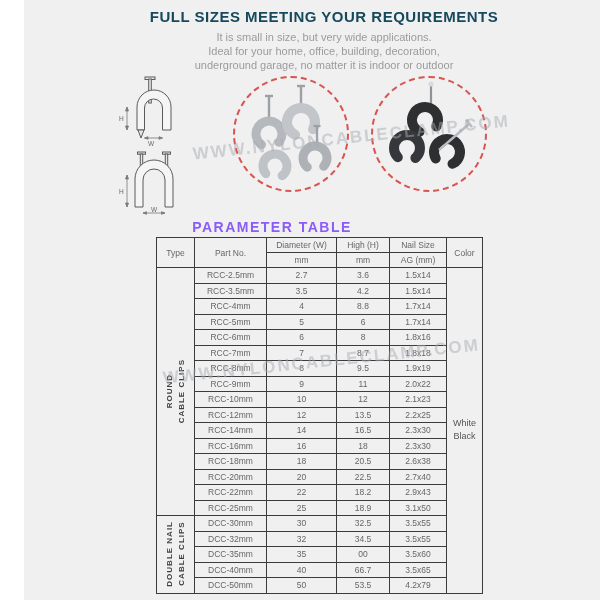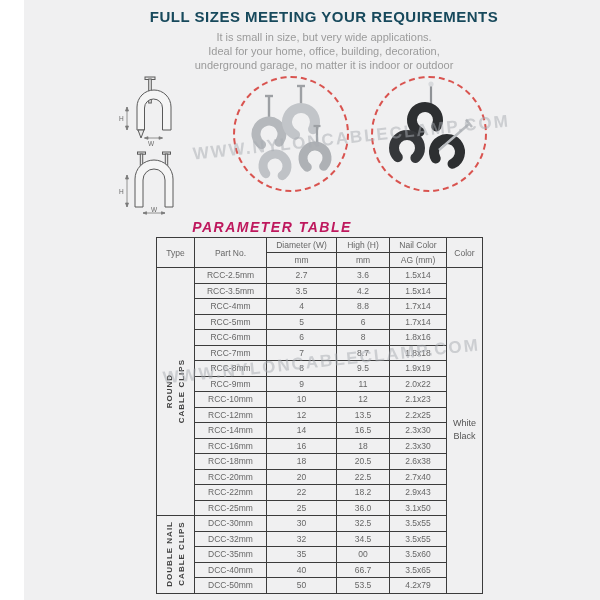--- a/index.html
+++ b/index.html
@@ -9,21 +9,21 @@
         font-size:15px;font-weight:bold;color:#17495c;letter-spacing:.5px;}
   .desc{position:absolute;top:30px;left:0;width:600px;text-align:center;
         font-size:11px;line-height:14px;color:#9b9b9b;}
   .figures{position:absolute;top:76px;left:0;width:600px;height:140px;}
   .diagram-svg{position:absolute;left:92px;top:0;}
   .photo-circle{position:absolute;top:0;width:112px;height:112px;border:2px dashed #d9534f;
         border-radius:50%;}
   .circle-gray{left:209px;}
   .circle-black{left:347px;}
   .param-title{position:absolute;top:219px;left:0;width:496px;text-align:center;
-        font-size:14px;font-weight:bold;color:#be185d;letter-spacing:1.5px;font-style:italic;}
+        font-size:14px;font-weight:bold;color:#8b5cf6;letter-spacing:1.5px;}
   table.param{position:absolute;top:237px;left:132px;width:326px;border-collapse:collapse;
         table-layout:fixed;font-size:8.5px;color:#666;}
   table.param th,table.param td{border:1px solid #3c3c3c;text-align:center;padding:0;
         font-weight:normal;overflow:hidden;}
   table.param thead tr{height:15px;}
   table.param tbody tr{height:15.5px;}
   .type-cell .vert{writing-mode:vertical-rl;transform:rotate(180deg);margin:0 auto;
         white-space:pre-line;font-weight:bold;font-size:8px;color:#3f3f3f;
         letter-spacing:1px;line-height:1.5;}
   .color-cell{white-space:pre-line;font-size:9px;line-height:13px;color:#555;}
@@ -141,21 +141,21 @@
       <col style="width:53px">
         <col style="width:57px">
         <col style="width:36px">
     </colgroup>
     <thead>
       <tr>
         <th rowspan="2">Type</th>
         <th rowspan="2">Part No.</th>
         <th>Diameter (W)</th>
         <th>High (H)</th>
-        <th>Nail Color</th>
+        <th>Nail Size</th>
         <th rowspan="2">Color</th>
       </tr>
       <tr>
         <th>mm</th>
         <th>mm</th>
         <th>AG (mm)</th>
       </tr>
     </thead>
     <tbody>
         <tr>
@@ -250,21 +250,21 @@
         </tr>
         <tr>
           <td>RCC-22mm</td>
           <td>22</td>
           <td>18.2</td>
           <td>2.9x43</td>
         </tr>
         <tr>
           <td>RCC-25mm</td>
           <td>25</td>
-          <td>36.0</td>
+          <td>18.9</td>
           <td>3.1x50</td>
         </tr>
         <tr>
           <td rowspan="5" class="type-cell">
             <div class="vert">DOUBLE NAIL
 CABLE CLIPS</div>
           </td>
           <td>DCC-30mm</td>
           <td>30</td>
           <td>32.5</td>

